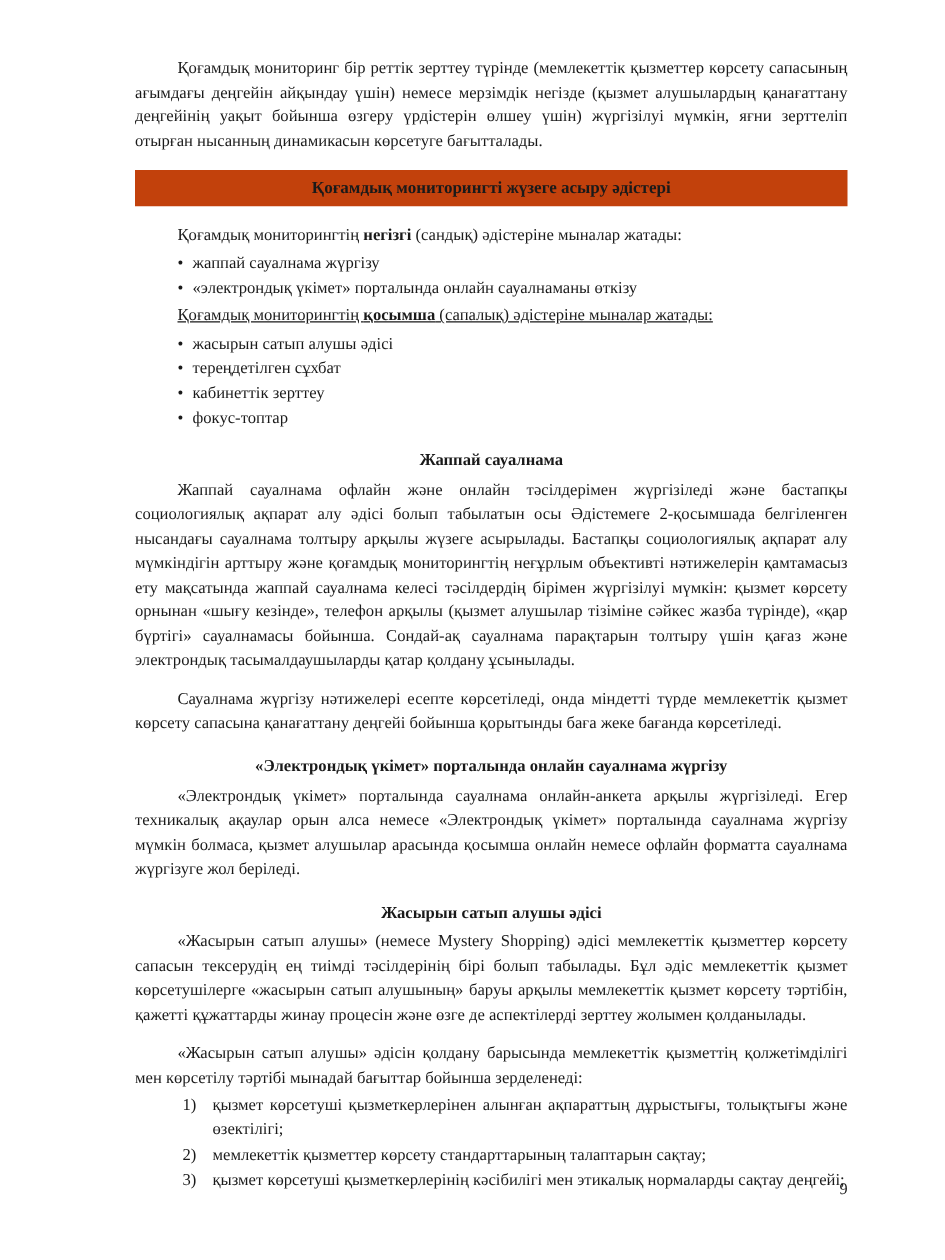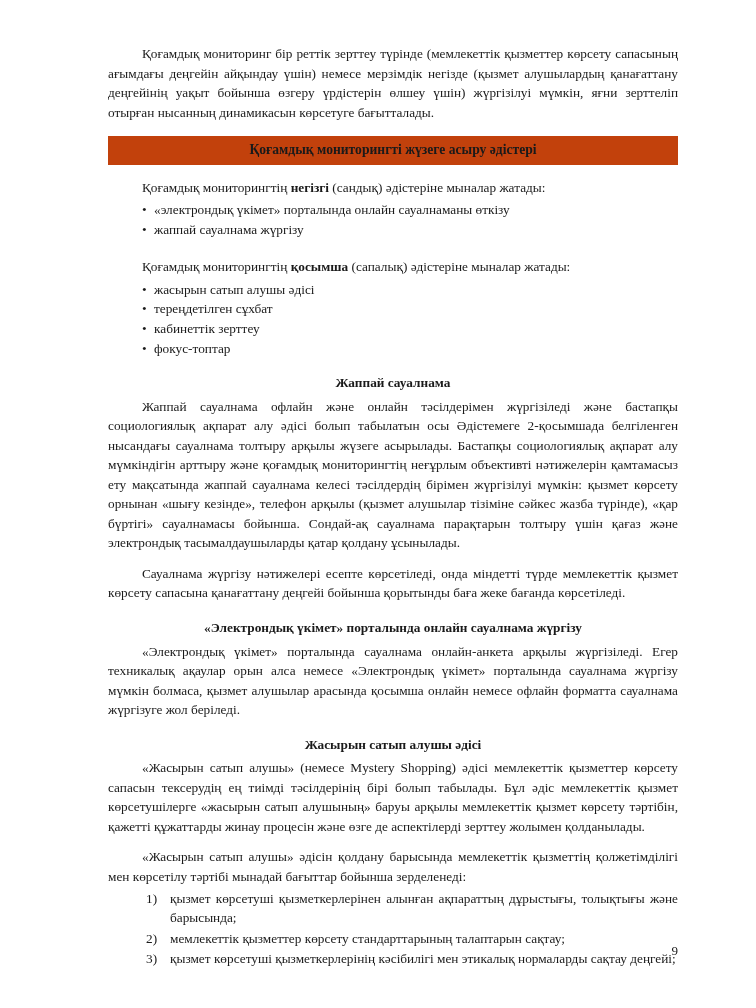--- a/index.html
+++ b/index.html
@@ -26,21 +26,21 @@
   p {
     margin: 0 0 0 0;
     font-size: 13.3px;
     line-height: 1.47;
     text-align: justify;
     text-justify: inter-word;
     hyphens: none;
   }
   .indent { text-indent: 34px; }
   .gap-sm { margin-top: 11px; }
-  .gap-md { margin-top: 18px; }
+  .gap-md { margin-top: 3px; text-decoration: underline; }
 
   .band {
     background: #c2410c;
     text-align: center;
     font-weight: bold;
     font-size: 13.6px;
     padding: 5px 0 6px 0;
     margin: 14px 0 13px 0;
     line-height: 1.3;
   }
@@ -106,22 +106,22 @@
 
 <div class="page">
 
   <p class="indent">Қоғамдық мониторинг бір реттік зерттеу түрінде (мемлекеттік қызметтер көрсету сапасының ағымдағы деңгейін айқындау үшін) немесе мерзімдік негізде (қызмет алушылардың қанағаттану деңгейінің уақыт бойынша өзгеру үрдістерін өлшеу үшін) жүргізілуі мүмкін, яғни зерттеліп отырған нысанның динамикасын көрсетуге бағытталады.</p>
 
   <div class="band">Қоғамдық мониторингті жүзеге асыру әдістері</div>
 
   <p class="indent"><span>Қоғамдық мониторингтің </span><b>негізгі</b><span> (сандық) әдістеріне мыналар жатады:</span></p>
 
   <ul class="bullets">
+    <li>жаппай сауалнама жүргізу</li>
     <li>«электрондық үкімет» порталында онлайн сауалнаманы өткізу</li>
-    <li>жаппай сауалнама жүргізу</li>
   </ul>
 
   <p class="indent gap-md"><span>Қоғамдық мониторингтің </span><b>қосымша</b><span> (сапалық) әдістеріне мыналар жатады:</span></p>
 
   <ul class="bullets">
     <li>жасырын сатып алушы әдісі</li>
     <li>тереңдетілген сұхбат</li>
     <li>кабинеттік зерттеу</li>
     <li>фокус-топтар</li>
   </ul>
@@ -136,19 +136,19 @@
 
   <p class="indent">«Электрондық үкімет» порталында сауалнама онлайн-анкета арқылы жүргізіледі. Егер техникалық ақаулар орын алса немесе «Электрондық үкімет» порталында сауалнама жүргізу мүмкін болмаса, қызмет алушылар арасында қосымша онлайн немесе офлайн форматта сауалнама жүргізуге жол беріледі.</p>
 
   <div class="heading">Жасырын сатып алушы әдісі</div>
 
   <p class="indent">«Жасырын сатып алушы» (немесе Mystery Shopping) әдісі мемлекеттік қызметтер көрсету сапасын тексерудің ең тиімді тәсілдерінің бірі болып табылады. Бұл әдіс мемлекеттік қызмет көрсетушілерге «жасырын сатып алушының» баруы арқылы мемлекеттік қызмет көрсету тәртібін, қажетті құжаттарды жинау процесін және өзге де аспектілерді зерттеу жолымен қолданылады.</p>
 
   <p class="indent gap-sm">«Жасырын сатып алушы» әдісін қолдану барысында мемлекеттік қызметтің қолжетімділігі мен көрсетілу тәртібі мынадай бағыттар бойынша зерделенеді:</p>
 
   <ol class="numlist">
-    <li>қызмет көрсетуші қызметкерлерінен алынған ақпараттың дұрыстығы, толықтығы және барысында;</li>
+    <li>қызмет көрсетуші қызметкерлерінен алынған ақпараттың дұрыстығы, толықтығы және өзектілігі;</li>
     <li>мемлекеттік қызметтер көрсету стандарттарының талаптарын сақтау;</li>
     <li>қызмет көрсетуші қызметкерлерінің кәсібилігі мен этикалық нормаларды сақтау деңгейі;</li>
   </ol>
 
   <div class="pagenum">9</div>
 </div>
 
 </body></html>

